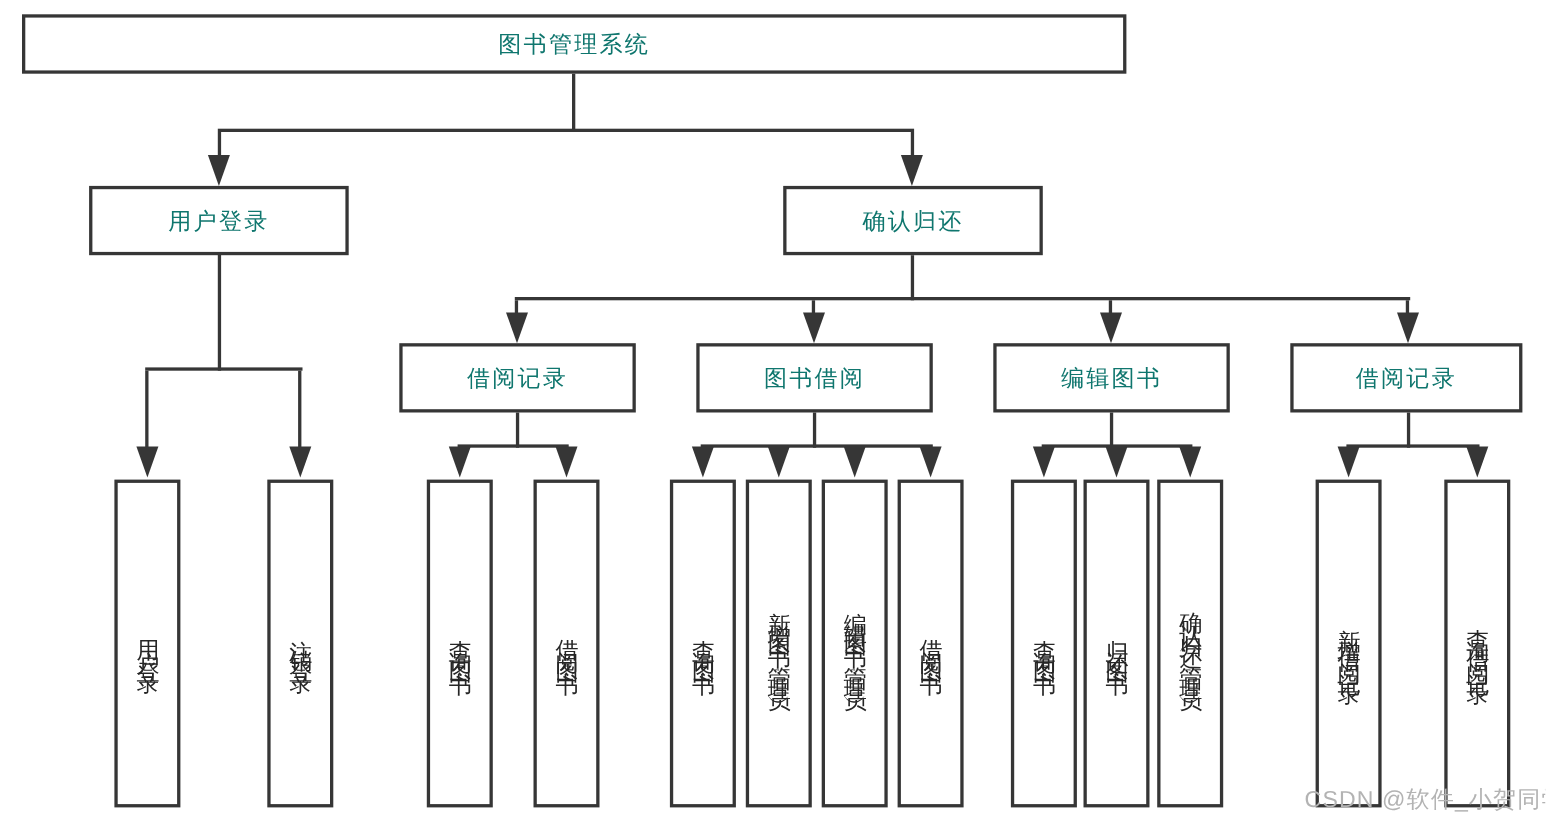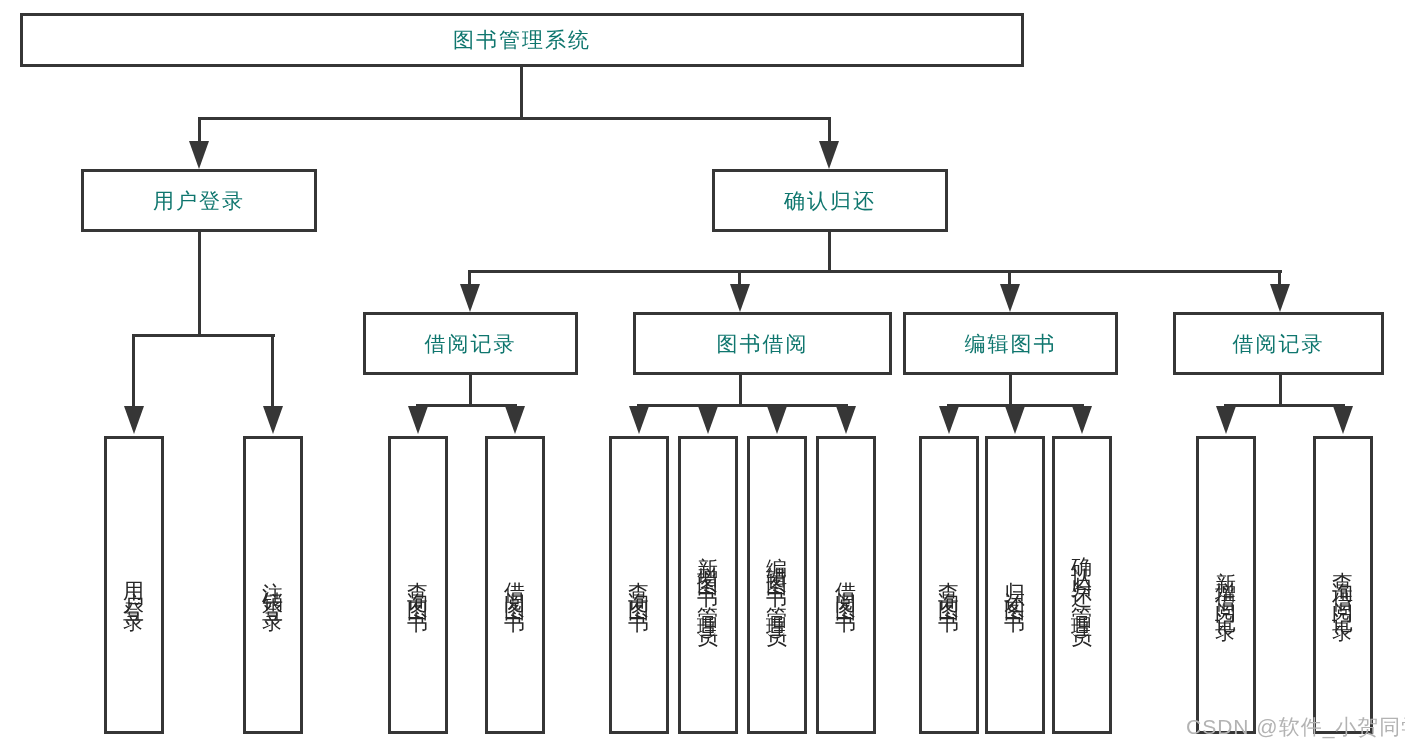--- a/index.html
+++ b/index.html
@@ -42,21 +42,21 @@
   <div class="node" style="left:81px; top:169px; width:236px; height:63px;">
     <span class="hlabel">用户登录</span>
   </div>
   <div class="node" style="left:712px; top:169px; width:236px; height:63px;">
     <span class="hlabel">确认归还</span>
   </div>
 
   <div class="node" style="left:363px; top:312px; width:215px; height:63px;">
     <span class="hlabel">借阅记录</span>
   </div>
-  <div class="node" style="left:633px; top:312px; width:259px; height:63px;">
+  <div class="node" style="left:633px; top:312px; width:215px; height:63px;">
     <span class="hlabel">图书借阅</span>
   </div>
   <div class="node" style="left:903px; top:312px; width:215px; height:63px;">
     <span class="hlabel">编辑图书</span>
   </div>
   <div class="node" style="left:1173px; top:312px; width:211px; height:63px;">
     <span class="hlabel">借阅记录</span>
   </div>
 
   <div class="node" style="left:104px; top:436px; width:60px; height:298px;">

